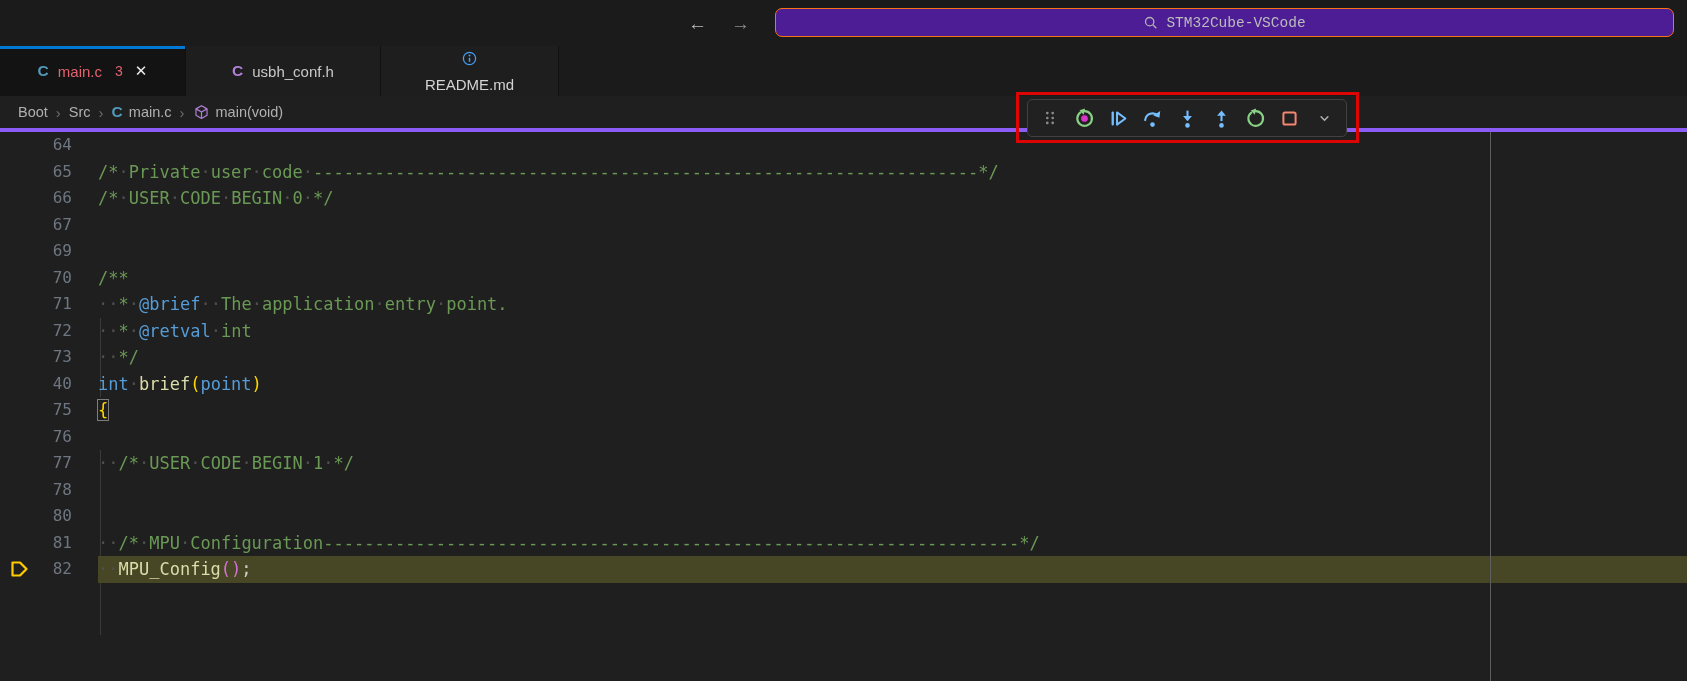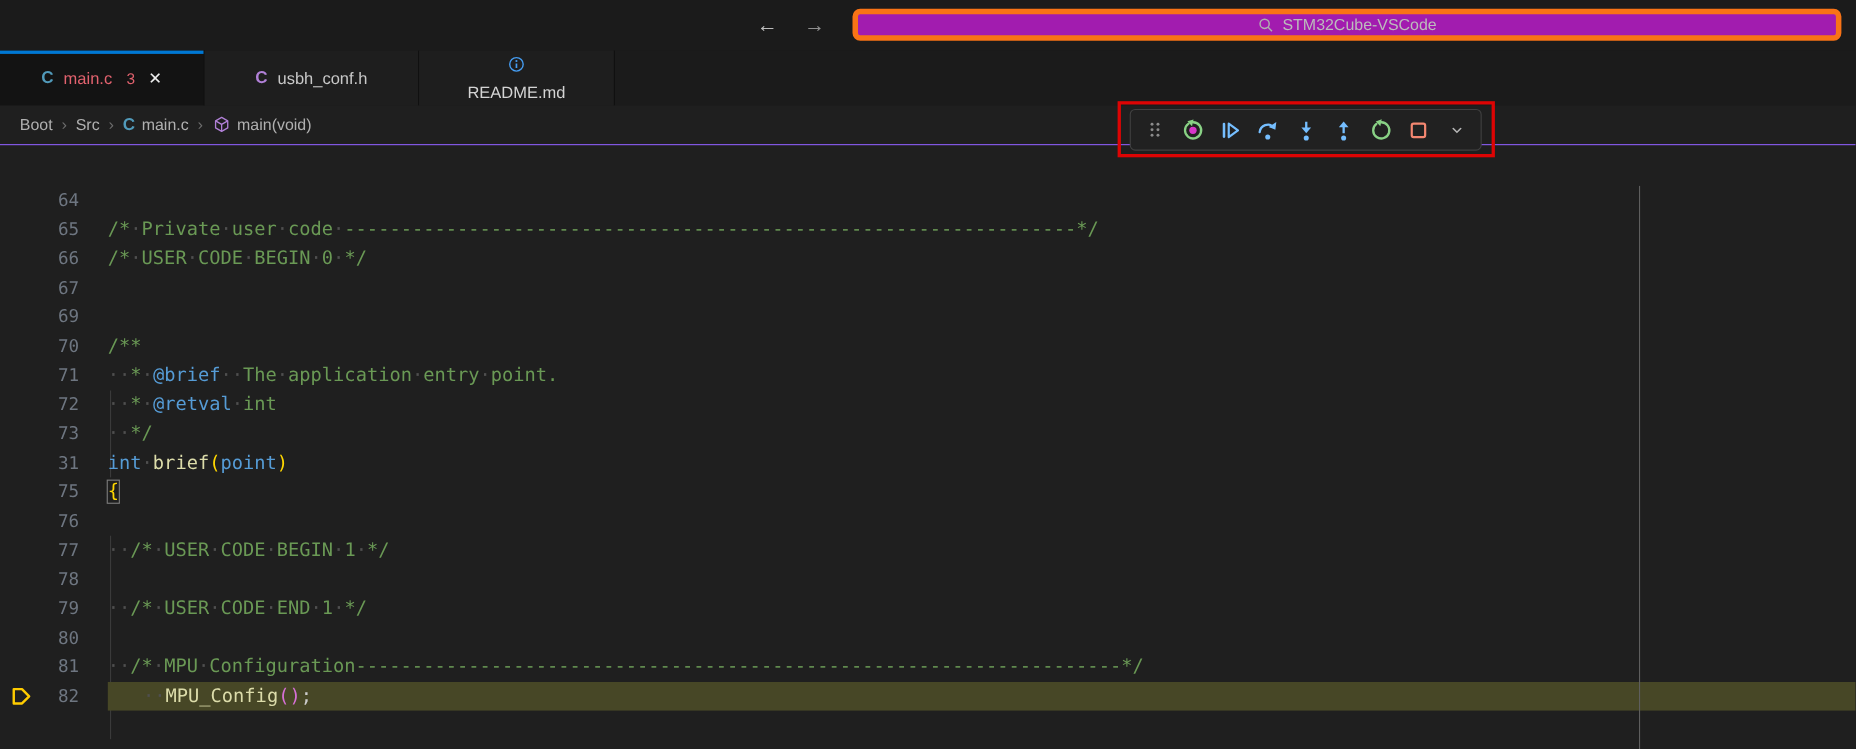--- a/index.html
+++ b/index.html
@@ -8,60 +8,60 @@
     background:#1f1f1f;font-family:"Liberation Sans",sans-serif;
     -webkit-font-smoothing:antialiased;
   }
   
   .titlebar{position:absolute;top:0;left:0;right:0;height:46px;background:#1b1b1b;}
   .nav-arrows{position:absolute;left:688px;top:0;height:46px;display:flex;align-items:center;gap:24px;}
   .nav-btn{font-size:19px;color:#bdbdbd;cursor:default;line-height:1;}
   .nav-btn.fwd{color:#8f8f8f;}
   .command-center{
     position:absolute;left:775px;top:8px;width:899px;height:29px;box-sizing:border-box;
-    background:#a21caf;border:5px solid #f97316;border-radius:7px;
+    background:#4c1d95;border:1px solid #f97316;border-radius:7px;
     display:flex;align-items:center;justify-content:center;gap:8px;
-    color:#bcbcbc;font-size:14.5px;
+    color:#bcbcbc;font-size:14.5px;font-family:Liberation Mono, monospace;
   }
   
   .tabbar{position:absolute;top:46px;left:0;right:0;height:50px;background:#1b1b1b;display:flex;}
   .tab{height:100%;box-sizing:border-box;display:flex;align-items:center;justify-content:center;
     gap:9px;border-right:1px solid #101010;position:relative;font-size:15px;background:#1e1e1e;}
   .tab.active{background:#131313;}
   .tab.active::after{content:"";position:absolute;top:0;left:0;right:0;height:2.5px;background:#0078d4;}
   .cicon{font-weight:bold;font-size:15.5px;font-family:"Liberation Sans",sans-serif;}
   .tab-label{color:#d4d4d4;}
   .tab0 .tab-label{color:#e2626e;}
   .tab1 .tab-label{color:#c8c8c8;}
   .tab-badge{color:#e2626e;font-size:14px;margin-left:4px;}
   .tab-close{color:#ececec;font-size:15px;margin-left:3px;cursor:default;}
   
   .breadcrumb{position:absolute;top:96px;left:0;right:0;height:36px;box-sizing:border-box;
-    background:#1f1f1f;border-bottom:1px solid #8b5cf6;
+    background:#1f1f1f;border-bottom:4px solid #8b5cf6;
     display:flex;align-items:center;padding-left:18px;gap:8px;color:#b0b0b0;font-size:14.5px;}
   .bc-sep{color:#6d6d6d;font-size:15px;}
   .bc-item{display:flex;align-items:center;gap:6px;}
   
   .debug-toolbar{
     position:absolute;left:1027px;top:99px;width:320px;height:38px;box-sizing:border-box;
     background:#212121;border:1px solid #414141;border-radius:5px;z-index:9;
     display:flex;align-items:center;justify-content:space-between;padding:0 9px;
   }
   .dbg-btn{width:26px;height:26px;display:flex;align-items:center;justify-content:center;border-radius:4px;}
   .annotation-box{position:absolute;left:1016px;top:92px;width:343px;height:51px;box-sizing:border-box;
     border:3px solid #dd0404;z-index:10;pointer-events:none;}
   
-  .code{position:absolute;top:132px;left:0;right:0;bottom:0;margin-top:37px;}
+  .code{position:absolute;top:132px;left:0;right:0;bottom:0;}
   .code-row{display:flex;height:26.5px;line-height:26.5px;white-space:pre;
     font-family:"DejaVu Sans Mono",monospace;font-size:17px;position:relative;z-index:1;}
   .gutter{width:98px;flex:none;box-sizing:border-box;display:flex;align-items:center;
     justify-content:flex-end;padding-right:26px;color:#6e7681;font-size:16px;position:relative;}
   .gutter svg{position:absolute;left:8px;top:3px;}
   .line-content{flex:1;}
-  .code-row.hl .line-content{background:#474726;padding-left:32px;}
+  .code-row.hl .line-content{background:#474726;}
   .tk-cmt{color:#6a9955;} .tk-doc{color:#569cd6;} .tk-kw{color:#569cd6;}
   .tk-fn{color:#dcdcaa;} .tk-b1{color:#ffd700;} .tk-b2{color:#d670d6;} .tk-fg{color:#cccccc;}
   .tk-match{outline:1px solid #7d7d7d;outline-offset:0;}
   .ws{color:#4f4f4f;}
   .indent-guide{position:absolute;width:1px;background:#3a3a3a;left:100px;z-index:0;}
   .guide-1{top:185.5px;height:79.5px;}
   .guide-2{top:318px;height:185px;}
   .editor-ruler{position:absolute;left:1490px;top:0;bottom:0;width:1px;background:#5e5e5e;z-index:3;}
 </style>
 </head>
@@ -195,26 +195,25 @@
   <div id="code-lines">
       <div class="code-row"><div class="gutter"><span>64</span></div><span class="line-content"></span></div>
       <div class="code-row"><div class="gutter"><span>65</span></div><span class="line-content"><span class="tk-cmt">/*<span class="ws">·</span>Private<span class="ws">·</span>user<span class="ws">·</span>code<span class="ws">·</span>-----------------------------------------------------------------*/</span></span></div>
       <div class="code-row"><div class="gutter"><span>66</span></div><span class="line-content"><span class="tk-cmt">/*<span class="ws">·</span>USER<span class="ws">·</span>CODE<span class="ws">·</span>BEGIN<span class="ws">·</span>0<span class="ws">·</span>*/</span></span></div>
       <div class="code-row"><div class="gutter"><span>67</span></div><span class="line-content"></span></div>
       <div class="code-row"><div class="gutter"><span>69</span></div><span class="line-content"></span></div>
       <div class="code-row"><div class="gutter"><span>70</span></div><span class="line-content"><span class="tk-cmt">/**</span></span></div>
       <div class="code-row"><div class="gutter"><span>71</span></div><span class="line-content"><span class="tk-cmt"><span class="ws">·</span><span class="ws">·</span>*<span class="ws">·</span></span><span class="tk-doc">@brief</span><span class="tk-cmt"><span class="ws">·</span><span class="ws">·</span>The<span class="ws">·</span>application<span class="ws">·</span>entry<span class="ws">·</span>point.</span></span></div>
       <div class="code-row"><div class="gutter"><span>72</span></div><span class="line-content"><span class="tk-cmt"><span class="ws">·</span><span class="ws">·</span>*<span class="ws">·</span></span><span class="tk-doc">@retval</span><span class="tk-cmt"><span class="ws">·</span>int</span></span></div>
       <div class="code-row"><div class="gutter"><span>73</span></div><span class="line-content"><span class="tk-cmt"><span class="ws">·</span><span class="ws">·</span>*/</span></span></div>
-      <div class="code-row"><div class="gutter"><span>31</span></div><span class="line-content"><span class="tk-kw">int</span><span class="tk-fg"><span class="ws">·</span></span><span class="tk-fn">brief</span><span class="tk-b1">(</span><span class="tk-kw">point</span><span class="tk-b1">)</span></span></div>
+      <div class="code-row"><div class="gutter"><span>40</span></div><span class="line-content"><span class="tk-kw">int</span><span class="tk-fg"><span class="ws">·</span></span><span class="tk-fn">brief</span><span class="tk-b1">(</span><span class="tk-kw">point</span><span class="tk-b1">)</span></span></div>
       <div class="code-row"><div class="gutter"><span>75</span></div><span class="line-content"><span class="tk-b1 tk-match">{</span></span></div>
       <div class="code-row"><div class="gutter"><span>76</span></div><span class="line-content"></span></div>
       <div class="code-row"><div class="gutter"><span>77</span></div><span class="line-content"><span class="tk-cmt"><span class="ws">·</span><span class="ws">·</span>/*<span class="ws">·</span>USER<span class="ws">·</span>CODE<span class="ws">·</span>BEGIN<span class="ws">·</span>1<span class="ws">·</span>*/</span></span></div>
       <div class="code-row"><div class="gutter"><span>78</span></div><span class="line-content"></span></div>
-      <div class="code-row"><div class="gutter"><span>79</span></div><span class="line-content"><span class="tk-cmt"><span class="ws">·</span><span class="ws">·</span>/*<span class="ws">·</span>USER<span class="ws">·</span>CODE<span class="ws">·</span>END<span class="ws">·</span>1<span class="ws">·</span>*/</span></span></div>
       <div class="code-row"><div class="gutter"><span>80</span></div><span class="line-content"></span></div>
       <div class="code-row"><div class="gutter"><span>81</span></div><span class="line-content"><span class="tk-cmt"><span class="ws">·</span><span class="ws">·</span>/*<span class="ws">·</span>MPU<span class="ws">·</span>Configuration--------------------------------------------------------------------*/</span></span></div>
       <div class="code-row hl"><div class="gutter"><svg width="23" height="20" viewBox="0 0 20 20">
             <path d="M3 3.5 H10.5 L17 10 L10.5 16.5 H3 Z" fill="none" stroke="#ffcc00" stroke-width="2.2" stroke-linejoin="round"></path>
           </svg><span>82</span></div><span class="line-content"><span class="tk-fg"><span class="ws">·</span><span class="ws">·</span></span><span class="tk-fn">MPU_Config</span><span class="tk-b2">()</span><span class="tk-fg">;</span></span></div>
     </div>
   <div class="editor-ruler"></div>
 </div>
 
 </body></html>

